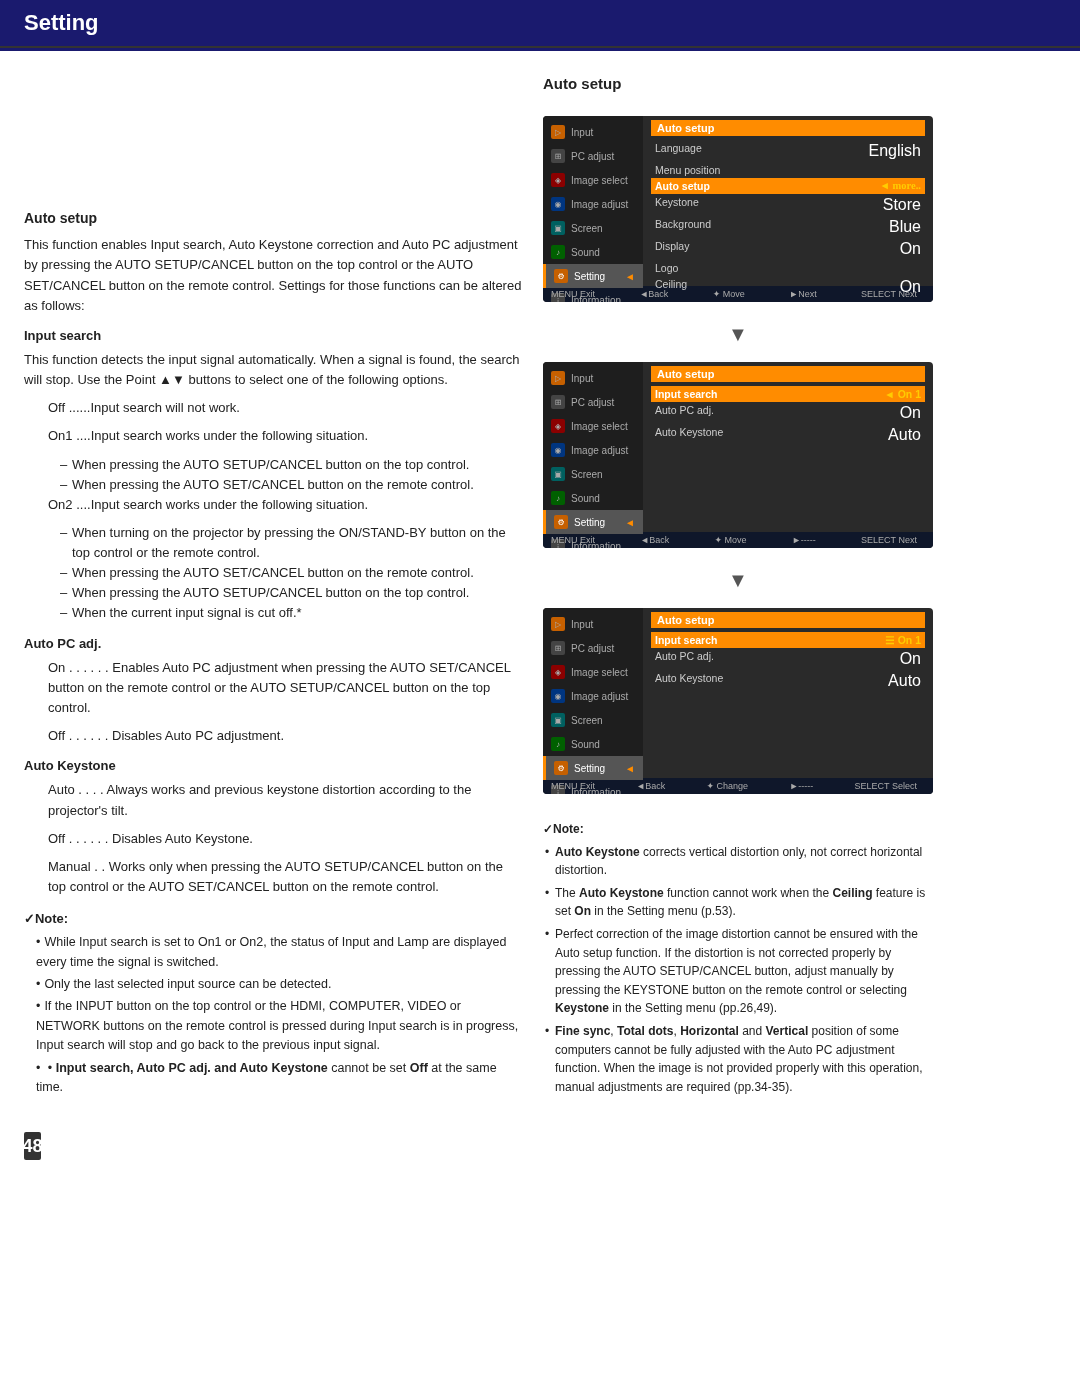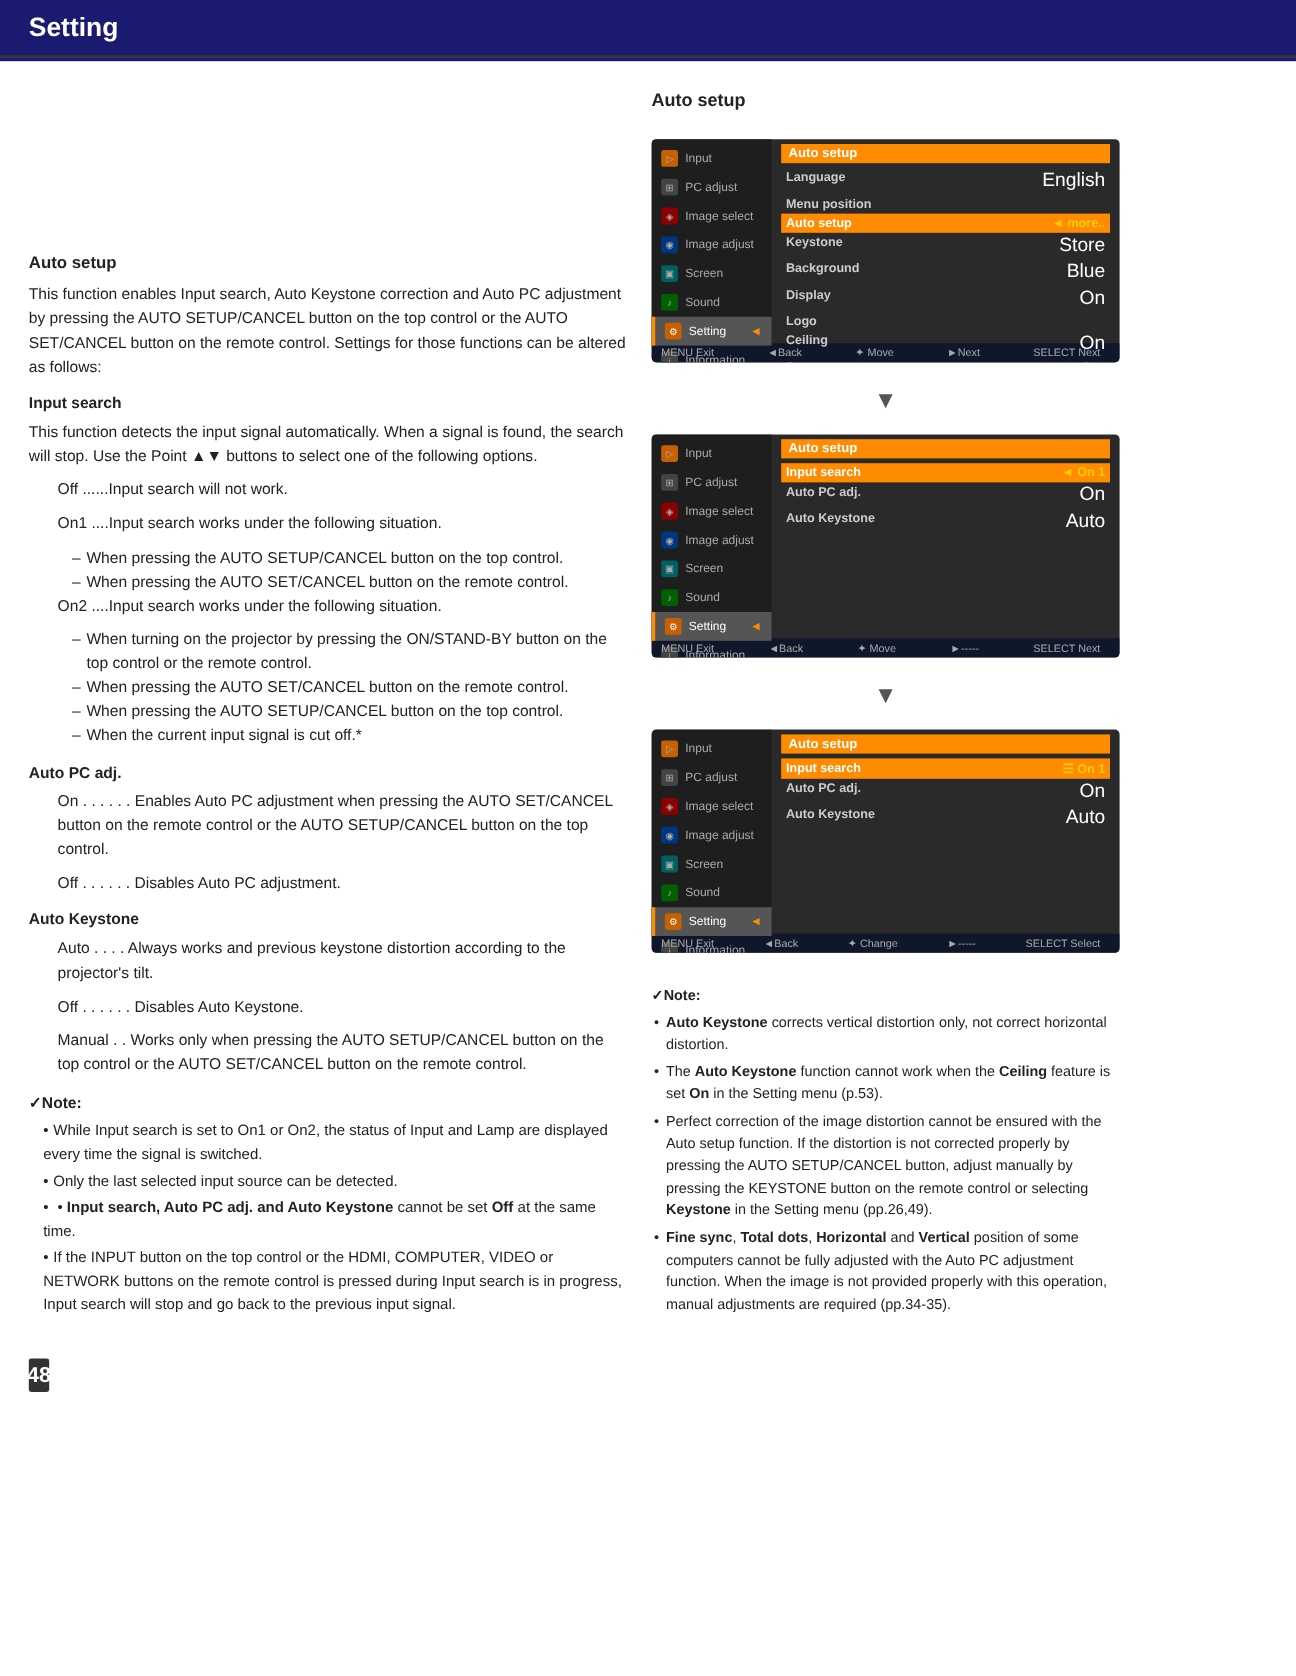--- a/index.html
+++ b/index.html
@@ -172,21 +172,21 @@
       justify-content: space-between;
       padding: 2px 4px;
       font-size: 10.5px;
       color: #ddd;
     }
     .ui-row.highlighted {
       background: #ff8c00;
       color: #fff;
       font-weight: bold;
     }
-    .ui-row .ui-label { color: #ccc; font-weight: bold; }
+    .ui-row .ui-label { color: #ccc; }
     .ui-row .ui-value { color: #fff; font-size: 16px; }
 
     .ui-bottom-bar {
       background: #0f172a;
       display: flex;
       align-items: center;
       justify-content: space-between;
       padding: 3px 8px;
       font-size: 9px;
       color: #aaa;
@@ -276,24 +276,24 @@
 
     <div class="sub-section-title">Auto Keystone</div>
     <p class="indent1">Auto . . . .  Always works and previous keystone distortion according to the projector's tilt.</p>
     <p class="indent1">Off  . . . . . .  Disables Auto Keystone.</p>
     <p class="indent1">Manual . .  Works only when pressing the AUTO SETUP/CANCEL button on the top control or the AUTO SET/CANCEL button on the remote control.</p>
 
     <div class="note-section">
       <div class="note-title">✓Note:</div>
       <div class="note-item">While Input search is set to On1 or On2, the status of Input and Lamp are displayed every time the signal is switched.</div>
       <div class="note-item">Only the last selected input source can be detected.</div>
+      <div class="note-item">If the INPUT button on the top control or the  HDMI, COMPUTER, VIDEO or NETWORK buttons on the remote control is pressed during Input search is in progress, Input search will stop and go back to the previous input signal.</div>
       <div class="note-item">
         • <span style="font-weight:bold;">Input search, Auto PC adj. and Auto Keystone</span> cannot be set <span style="font-weight:bold;">Off</span> at the same time.
       </div>
-      <div class="note-item">If the INPUT button on the top control or the  HDMI, COMPUTER, VIDEO or NETWORK buttons on the remote control is pressed during Input search is in progress, Input search will stop and go back to the previous input signal.</div>
     </div>
   </div>
 
   <div class="right-col">
     <div class="right-section-title">Auto setup</div>
 
     <div class="screen-wrap">
       <div class="ui-screen">
         <div class="ui-screen-inner">
           <div class="ui-sidebar">
@@ -337,21 +337,21 @@
             <div class="ui-row">
                 <span class="ui-label">Language</span>
                 <span class="ui-value">English</span>
               </div>
             <div class="ui-row">
                 <span class="ui-label">Menu position</span>
                 <span class="ui-value"></span>
               </div>
             <div class="ui-row highlighted">
                 <span>Auto setup</span>
-                <span style="color:#ffcc00;">◄ more..</span>
+                <span style="color:#ffcc00;font-family:Liberation Serif, serif;">◄ more..</span>
               </div>
             <div class="ui-row">
                 <span class="ui-label">Keystone</span>
                 <span class="ui-value">Store</span>
               </div>
             <div class="ui-row">
                 <span class="ui-label">Background</span>
                 <span class="ui-value">Blue</span>
               </div>
             <div class="ui-row">

